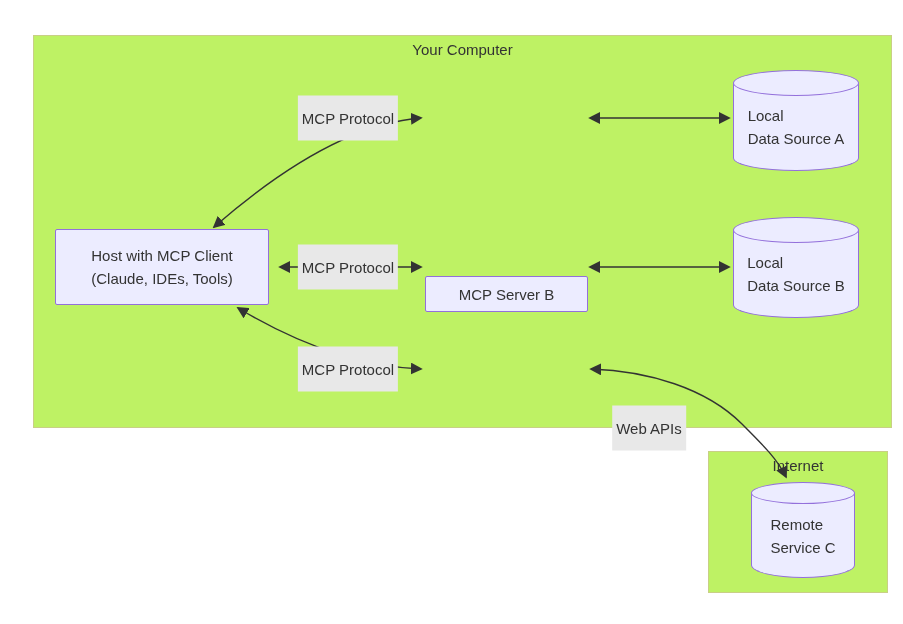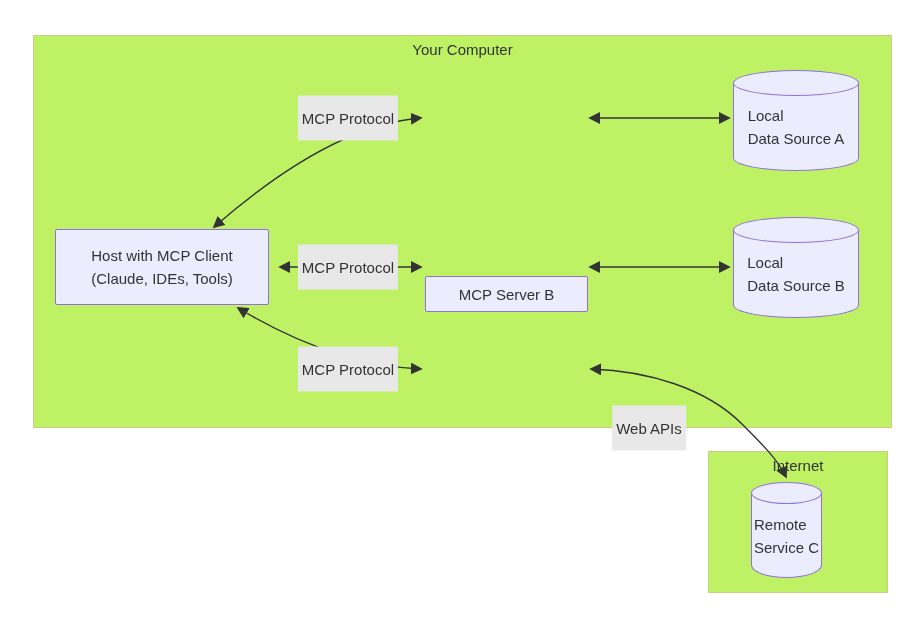--- a/index.html
+++ b/index.html
@@ -131,21 +131,21 @@
 Data Source A</div>
   </div>
 
   <div class="cylinder" style="left:733px; top:217px; width:126px; height:101px;">
     <div class="cyl-top" style="height:26px;"></div>
     <div class="cyl-body" style="top:13px;"></div>
     <div class="cyl-label" style="padding-top:13px;">Local
 Data Source B</div>
   </div>
 
-  <div class="cylinder" style="left:751px; top:482px; width:71px; height:96px;">
+  <div class="cylinder" style="left:751px; top:482px; width:104px; height:96px;">
     <div class="cyl-top" style="height:22px;"></div>
     <div class="cyl-body" style="top:11px;"></div>
     <div class="cyl-label" style="padding-top:11px;">Remote
 Service C</div>
   </div>
 
   <div class="edge-label" style="left:348px; top:118px;">MCP Protocol</div>
   <div class="edge-label" style="left:348px; top:267px;">MCP Protocol</div>
   <div class="edge-label" style="left:348px; top:369px;">MCP Protocol</div>
   <div class="edge-label" style="left:649px; top:380px;margin-top:48px;">Web APIs</div>

